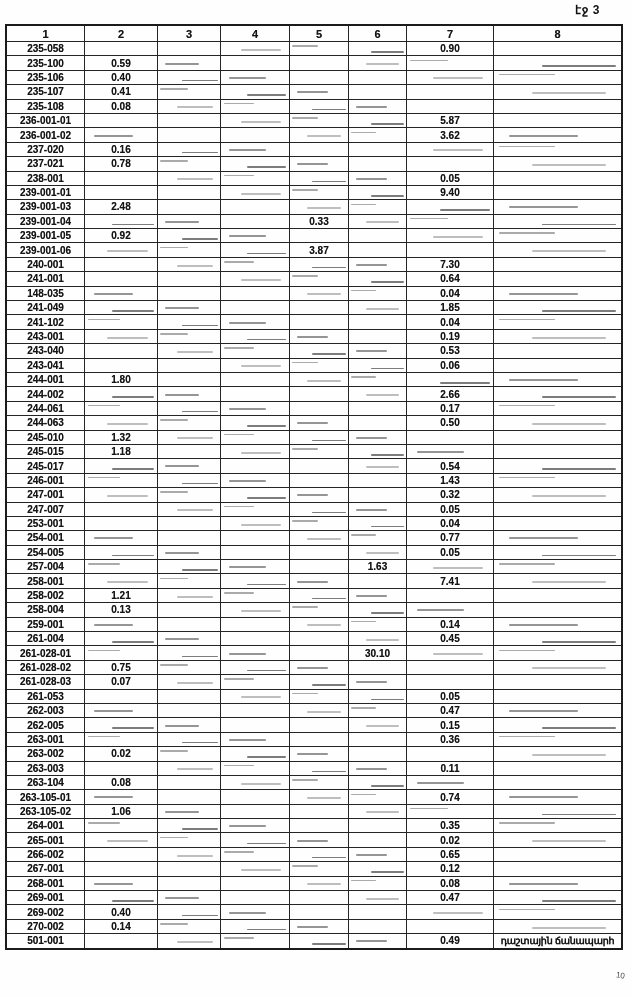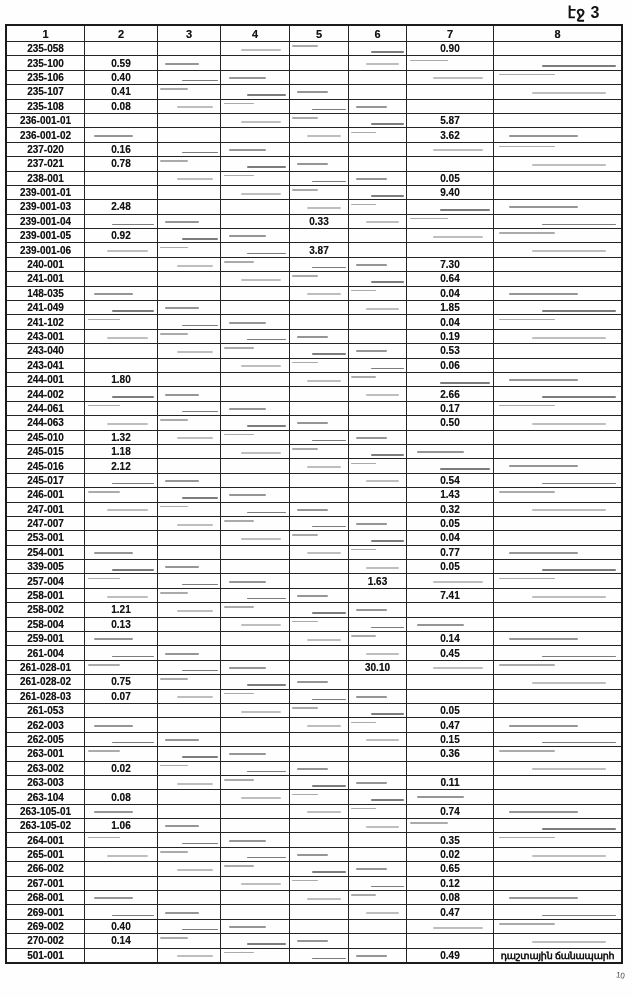--- a/index.html
+++ b/index.html
@@ -8,21 +8,21 @@
     background:#fefefe;
     font-family:"Liberation Sans", sans-serif;
     position:relative;
     overflow:hidden;
     color:#151515;
   }
   .page-label{
     position:absolute;
     top:3px;
     right:32px;
-    font-size:16px;
+    font-size:12px;
     font-weight:700;
     letter-spacing:.5px;
     color:#111;
   }
   table{
     position:absolute;
     left:5px;
     top:24px;
     border-collapse:collapse;
     table-layout:fixed;
@@ -376,30 +376,20 @@
           <td>245-015</td>
           <td>1.18</td>
           <td></td>
           <td class="sm3"></td>
           <td class="sm2"></td>
           <td class="sm1"></td>
           <td class="sm0"></td>
           <td></td>
         </tr>
         <tr>
-          <td>245-016</td>
-          <td>2.12</td>
-          <td></td>
-          <td></td>
-          <td class="sm3"></td>
-          <td class="sm2"></td>
-          <td class="sm1"></td>
-          <td class="sm0"></td>
-        </tr>
-        <tr>
           <td>245-017</td>
           <td class="sm1"></td>
           <td class="sm0"></td>
           <td></td>
           <td></td>
           <td class="sm3"></td>
           <td>0.54</td>
           <td class="sm1"></td>
         </tr>
         <tr>
@@ -446,21 +436,21 @@
           <td>254-001</td>
           <td class="sm0"></td>
           <td></td>
           <td></td>
           <td class="sm3"></td>
           <td class="sm2"></td>
           <td>0.77</td>
           <td class="sm0"></td>
         </tr>
         <tr>
-          <td>339-005</td>
+          <td>254-005</td>
           <td class="sm1"></td>
           <td class="sm0"></td>
           <td></td>
           <td></td>
           <td class="sm3"></td>
           <td>0.05</td>
           <td class="sm1"></td>
         </tr>
         <tr>
           <td>257-004</td>

